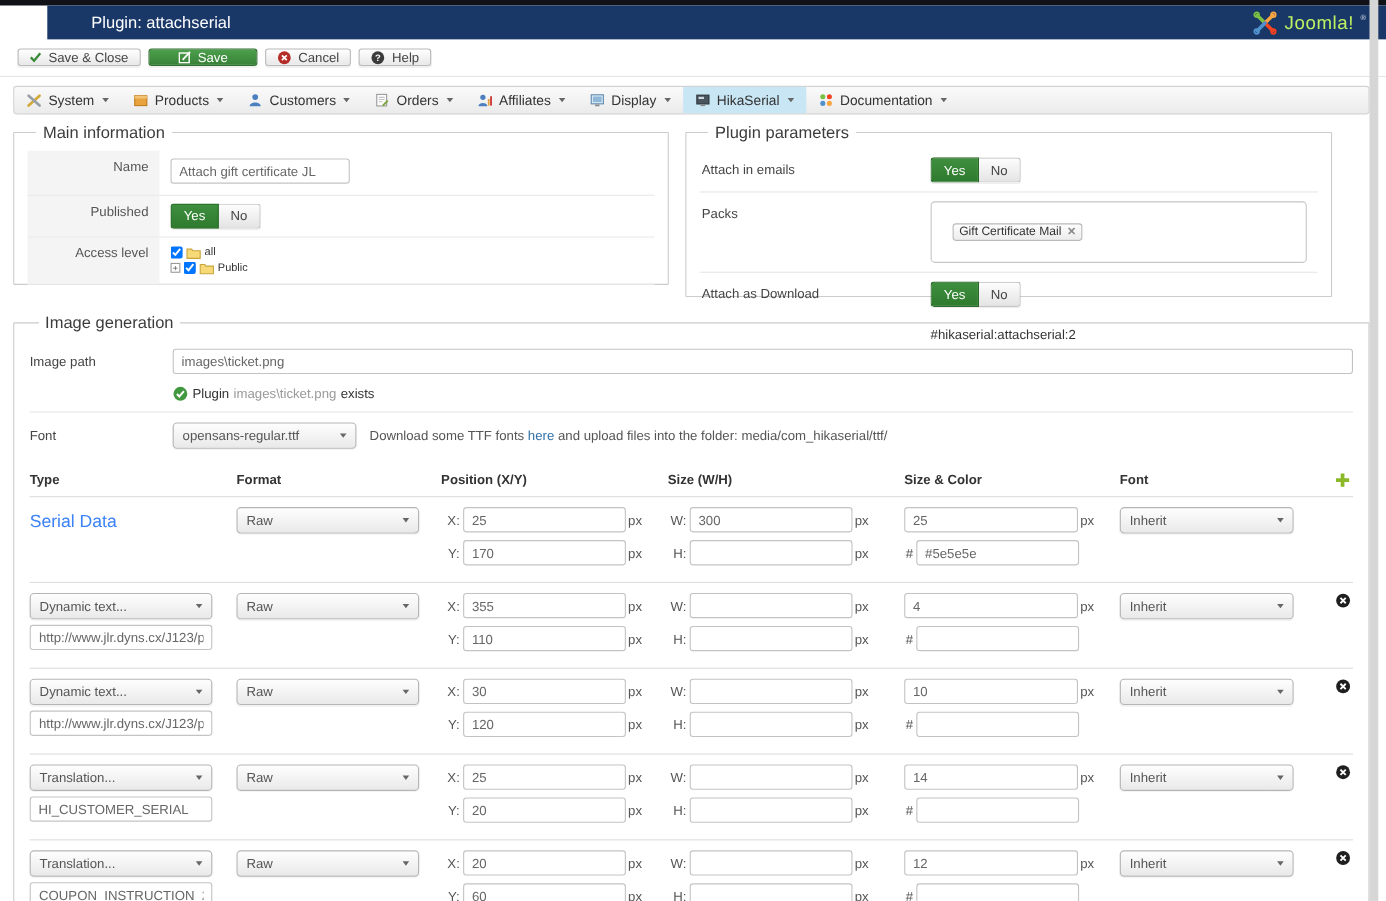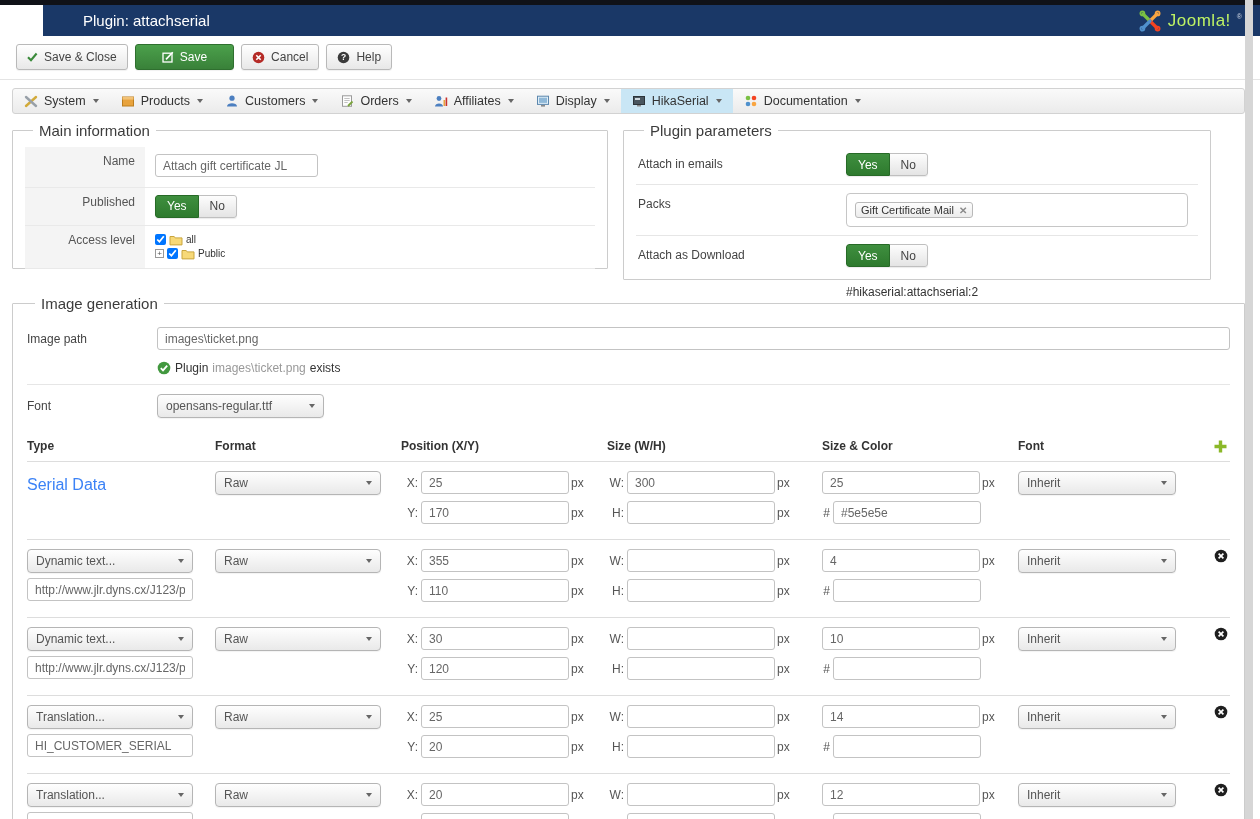--- a/index.html
+++ b/index.html
@@ -16,21 +16,21 @@
     padding:0 18px 0 40px;
     margin-left:43px;
   }
   .navbar .page-title { color:#fff; font-size:15px; font-weight:400; }
   .navbar .logo { margin-left:auto; display:flex; align-items:center; gap:6px; }
   .navbar .logo-text { color:#bef264; font-size:17px; letter-spacing:.5px; }
   .navbar .logo-mark { color:#cdd6e4; font-size:7px; vertical-align:top; margin-top:-8px; }
   
   .toolbar { padding:8px 16px 9px; display:flex; gap:7px; border-bottom:1px solid #e4e4e4; background:#fff; }
   .btn {
-    display:inline-flex; align-items:center; gap:6px; height:26px;
+    display:inline-flex; align-items:center; gap:6px; height:16px;
     padding:0 10px; font-size:12px; color:#444; cursor:pointer;
     background:linear-gradient(#ffffff,#e8e8e8);
     border:1px solid #b9b9b9; border-radius:3px;
     box-shadow:0 1px 1px rgba(0,0,0,.06);
   }
   .btn.green {
     background:linear-gradient(#4ba04b,#398139); border-color:#2f6f2f;
     color:#fff; padding:0 26px;
   }
   
@@ -70,21 +70,21 @@
   .tree { font-size:10px; color:#333; }
   .tree-row { display:flex; align-items:center; gap:3px; height:14px; }
   .tree-row.child { margin-left:0; }
   .expander { width:9px; height:9px; border:1px solid #999; background:#fff; font-size:8px; line-height:7px;
               text-align:center; color:#555; }
   .tree input[type=checkbox] { width:11px; height:11px; }
   
   .pp-row { display:flex; align-items:flex-start; border-bottom:1px solid #e6e6e6; padding:8px 2px; font-size:12px; }
   .pp-row.noline { border-bottom:none; }
   .pp-lbl { width:208px; color:#444; padding-top:4px; }
-  .packs-box { width:342px; border:1px solid #c6c6c6; border-radius:4px; padding:8px; display:flex; }
+  .packs-box { width:342px; border:1px solid #c6c6c6; border-radius:4px; padding:19px; display:flex; }
   .tag-chip { display:inline-flex; align-items:center; gap:5px; border:1px solid #b9b9b9; border-radius:3px;
               background:linear-gradient(#fdfdfd,#ececec); padding:1px 5px; font-size:11px; color:#333; }
   .tag-x { color:#8a8a8a; font-size:10px; font-weight:bold; cursor:pointer; }
   .plugin-id { font-size:12px; color:#333; margin:10px 0 0 208px; padding-left:2px; }
   
   .fs-imagegen { margin-top:15px; min-height:472px; padding:6px 14px 16px; }
   .ig-formrow { display:flex; align-items:flex-start; padding:9px 0; font-size:12px; }
   .ig-lbl { width:130px; color:#444; padding-top:5px; }
   .ig-path-input { flex:1; }
   .exists-line { display:flex; align-items:center; gap:4px; margin:2px 0 9px 130px; font-size:12px; color:#333; }
@@ -336,20 +336,25 @@
       <span>exists</span>
     </div>
     <div class="ig-divider"></div>
 
     <div class="ig-formrow">
       <span class="ig-lbl">Font</span>
       <div class="select sel-155">
         <span>opensans-regular.ttf</span>
         <span class="caret"></span>
       </div>
+      <span class="font-help">
+        <span>Download some TTF fonts</span>
+        <span class="link">here</span>
+        <span>and upload files into the folder: media/com_hikaserial/ttf/</span>
+      </span>
     </div>
 
     <div class="ig-head">
       <span class="cell-type">Type</span>
       <span class="cell-format">Format</span>
       <span class="cell-pos">Position (X/Y)</span>
       <span class="cell-size">Size (W/H)</span>
       <span class="cell-sc">Size &amp; Color</span>
       <span class="cell-font">Font</span>
       <span class="cell-act">

